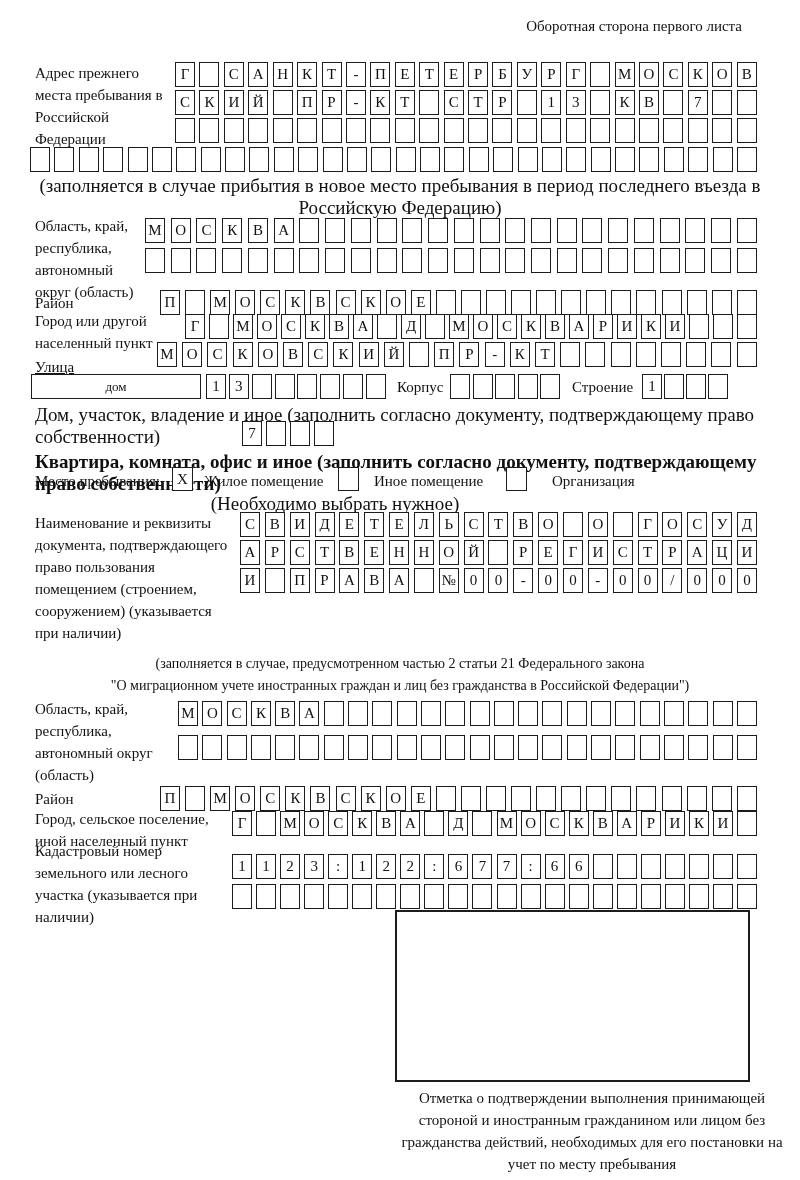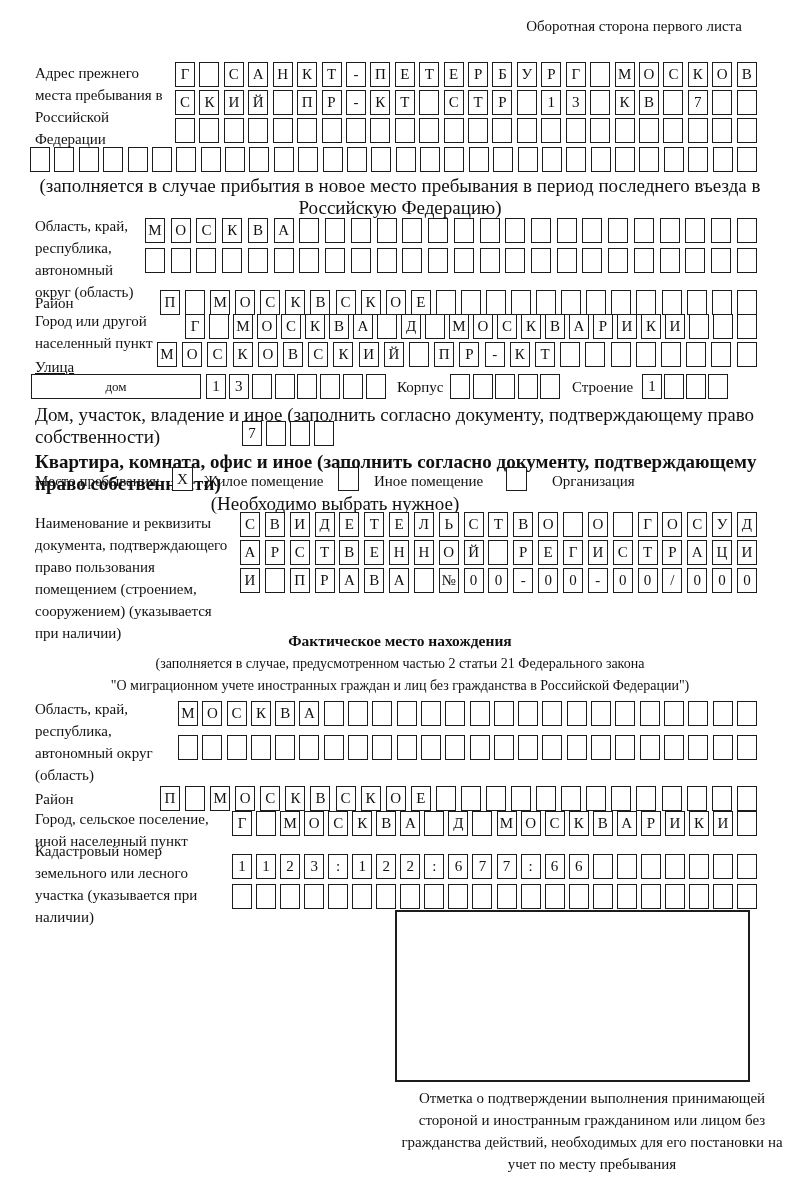--- a/index.html
+++ b/index.html
@@ -406,21 +406,20 @@
       <div class="cell">0</div>
       <div class="cell">-</div>
       <div class="cell">0</div>
       <div class="cell">0</div>
       <div class="cell">/</div>
       <div class="cell">0</div>
       <div class="cell">0</div>
       <div class="cell">0</div>
     </div>
 
-  <div class="abs lbl bold center" style="top:630px;font-size:15.5px;">Фактическое место нахождения</div>
   <div class="abs note center" style="top:656px;font-size:14px;">(заполняется в случае, предусмотренном частью 2 статьи 21 Федерального закона</div>
   <div class="abs note center" style="top:678px;font-size:14px;">"О миграционном учете иностранных граждан и лиц без гражданства в Российской Федерации")</div>
 
   <div class="abs lbl" style="left:35px;top:698px;width:150px;">Область, край, республика, автономный округ (область)</div>
   <div class="boxrow" style="left:178px;top:701px;width:579px;">
       <div class="cell">М</div>
       <div class="cell">О</div>
       <div class="cell">С</div>
       <div class="cell">К</div>
       <div class="cell">В</div>

